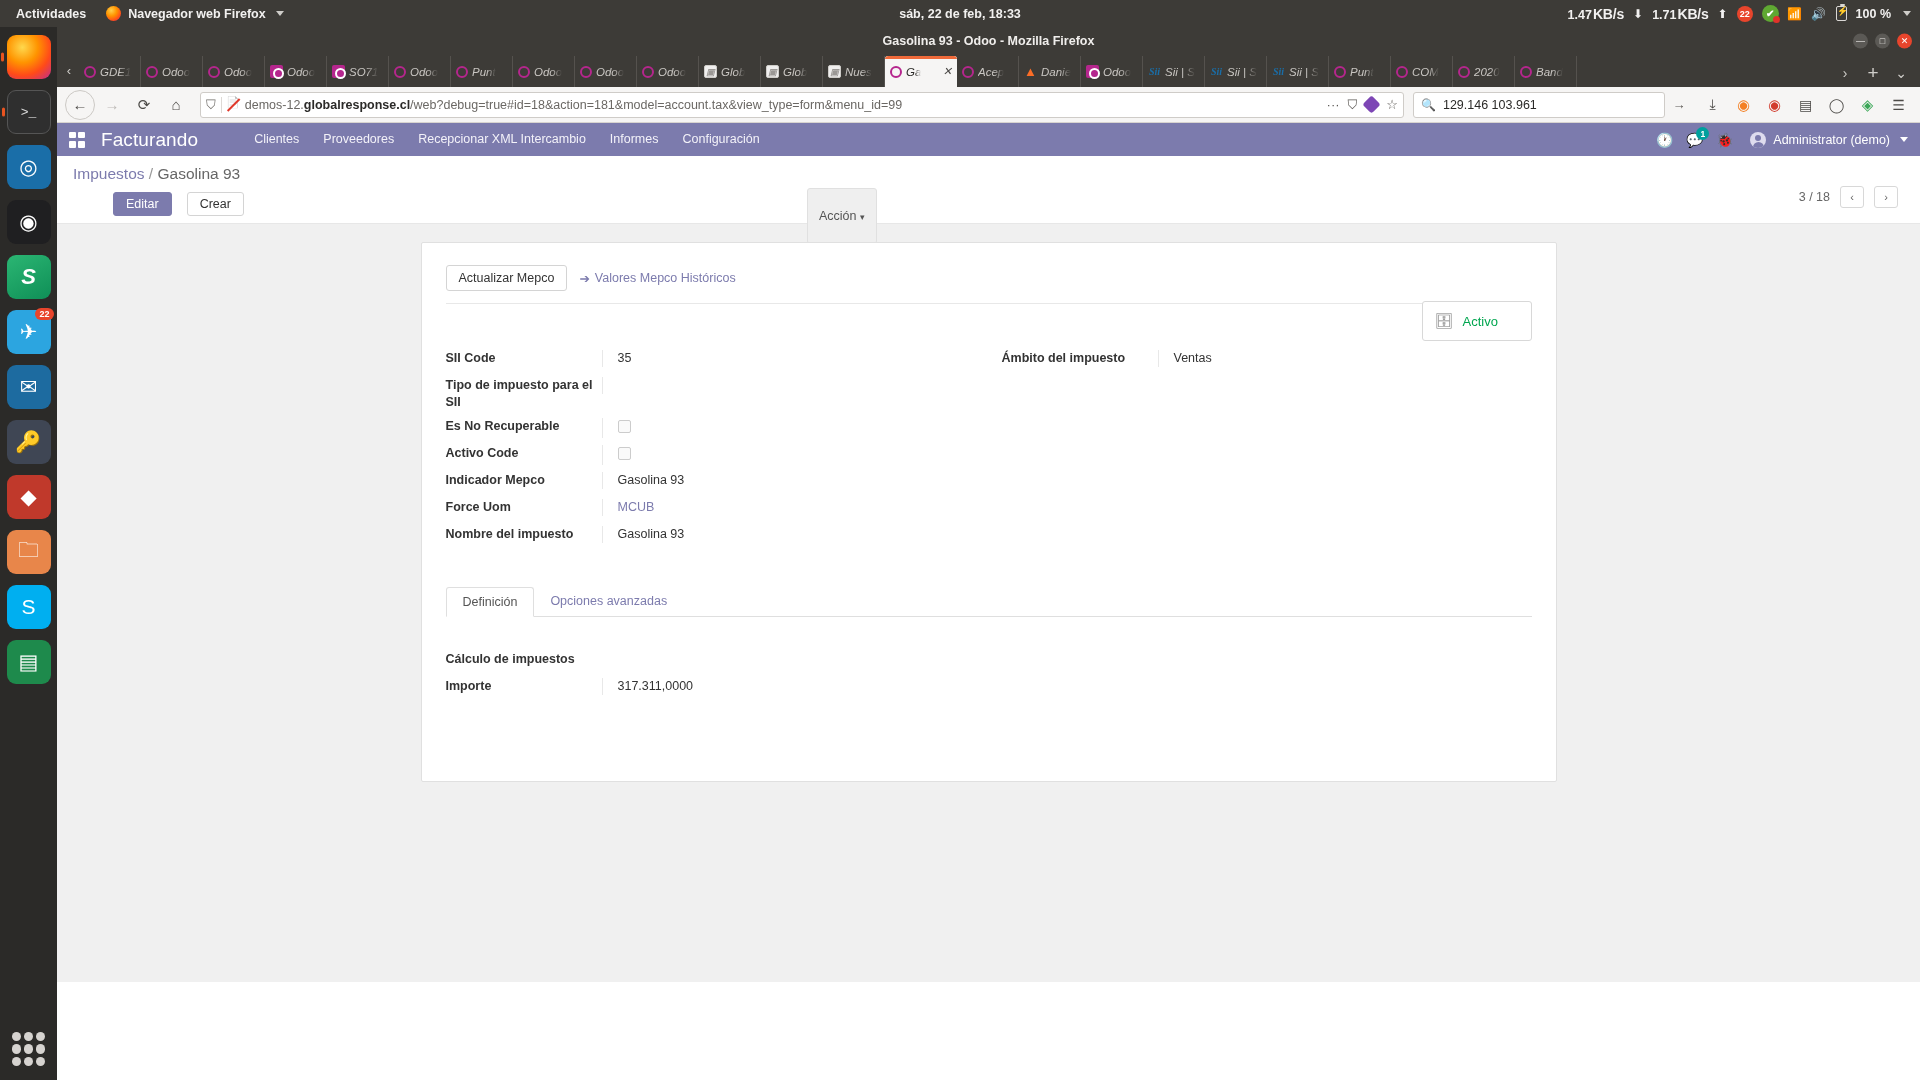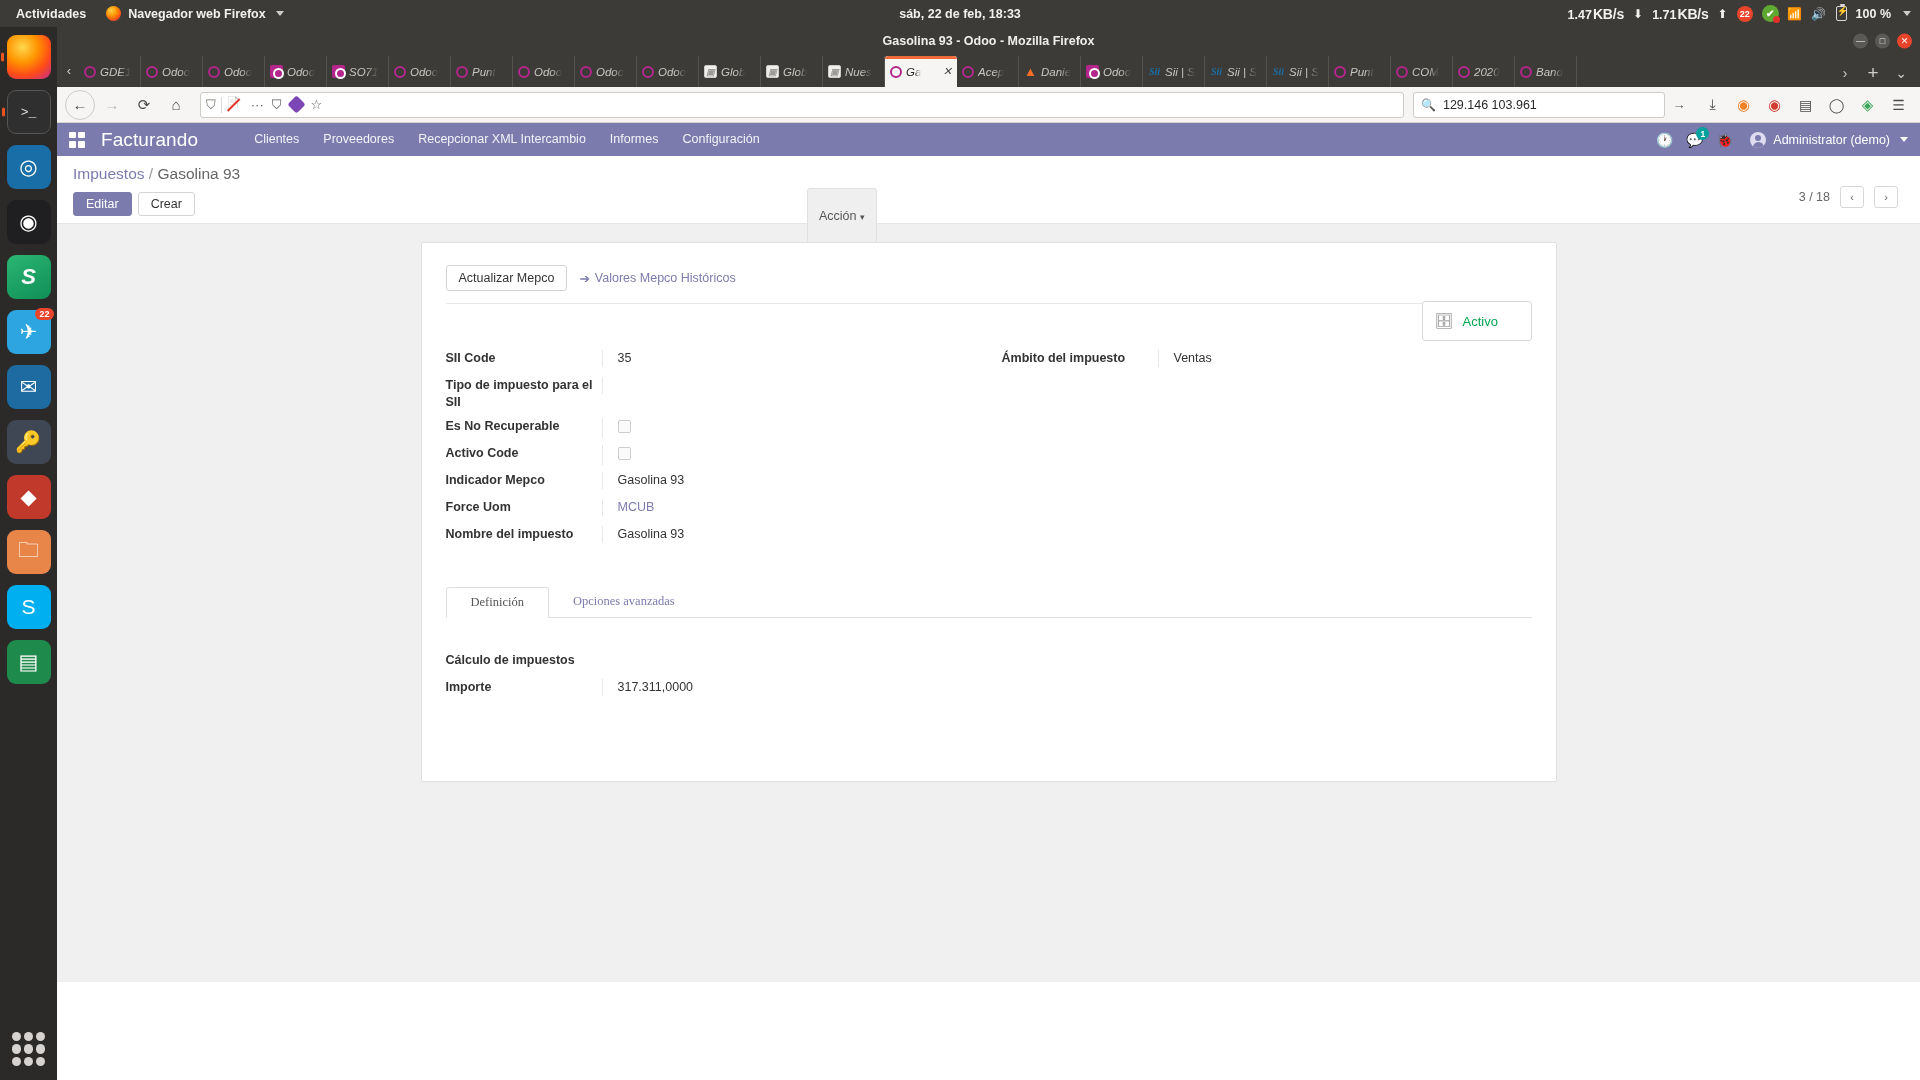--- a/index.html
+++ b/index.html
@@ -157,21 +157,21 @@
   .o-user{ display:flex; align-items:center; gap:7px; font-size:12.5px; color:#fff; padding-left:10px; }
   .o-avatar{ width:16px;height:16px;border-radius:50%; background:#dedcee; position:relative; overflow:hidden;}
   .o-avatar::before{content:"";position:absolute;top:3px;left:5px;width:6px;height:6px;border-radius:50%;background:#7c7bad;}
   .o-avatar::after{content:"";position:absolute;bottom:0px;left:2.5px;width:11px;height:6px;border-radius:6px 6px 0 0;background:#7c7bad;}
 
   
   .o-cp{ background:#fff; border-bottom:1px solid #e7e7e7; padding:9px 16px 7px 16px; position:relative; }
   .o-breadcrumb{ font-size:15.5px; color:#7c7bad; margin-bottom:9px; }
   .o-breadcrumb .sep{ color:#999; }
   .o-breadcrumb .cur{ color:#666; }
-  .o-btns{ display:flex; gap:6px; }
+  .o-btns{ display:flex; gap:15px;margin-left:40px; }
   .o-btn{ font-size:12.5px; padding:4px 12px; border-radius:3px; border:1px solid #7c7bad;
      background:#7c7bad; color:#fff; }
   .o-btn.sec{ background:#fff; color:#333; border-color:#d4d4d4; }
   .o-action{ position:absolute; left:750px; top:32px; font-size:12.5px; padding:20px 11px;
      background:#efefef; border:1px solid #e0e0e0; border-radius:3px; color:#555;}
   .o-pager{ position:absolute; right:22px; top:30px; display:flex; align-items:center; gap:10px; font-size:12.5px; color:#666;}
   .pg-btn{ width:24px;height:22px;border:1px solid #d8d8d8; background:#fff; border-radius:3px;
      display:flex;align-items:center;justify-content:center; color:#666; font-size:11px;}
 
   
@@ -187,21 +187,21 @@
   .statbox .sb-lb{ color:#00a64f; font-size:13px; }
 
   .fgrid{ display:grid; grid-template-columns:556px 556px; margin-top:46px; }
   .frow{ display:flex; align-items:flex-start; min-height:20px; margin-bottom:7px; }
   .flabel{ width:156px; font-size:12.5px; font-weight:700; color:#333; line-height:17px; flex:none;}
   .fval{ font-size:12.5px; color:#333; line-height:17px; padding-left:15px; border-left:1px solid #e8e8e8; min-height:17px; flex:1;}
   .fval.link{ color:#7c7bad; }
   .fcheck{ width:13px;height:13px;border:1px solid #ccc; background:#fafafa; border-radius:2px; display:inline-block; margin-top:2px;}
 
   .o-tabs{ display:flex; border-bottom:1px solid #dfdfdf; margin-top:34px; }
-  .o-tab{ font-size:12.5px; padding:7px 24px; color:#7c7bad;font-family:Liberation Serif, serif; }
+  .o-tab{ font-size:12.5px; padding:7px 16px; color:#7c7bad; }
   .o-tab.active{ color:#555; background:#fff; border:1px solid #dfdfdf; border-bottom:1px solid #fff;
      border-radius:3px 3px 0 0; margin-bottom:-1px; }
   .tabpane{ padding-top:34px; }
 </style>
 </head>
 <body>
 
 <div class="gnome-topbar">
   <div class="gt-left">
     <div class="gt-activities">Actividades</div>
@@ -381,20 +381,21 @@
   <div class="ff-navbar">
     <div class="nav-btn circled">←</div>
     <div class="nav-btn disabled">→</div>
     <div class="nav-btn">⟳</div>
     <div class="nav-btn">⌂</div>
 
     <div class="urlbar">
       <span class="url-shield">⛉</span>
       <span class="url-sep"></span>
       <span class="url-crossed"></span>
+      <span class="url-text"><span>demos-12.</span><b>globalresponse.cl</b><span>/web?debug=true#id=18&amp;action=181&amp;model=account.tax&amp;view_type=form&amp;menu_id=99</span></span>
       <span class="url-actions">
         <span class="ua">···</span>
         <span class="ua pocket">⛉</span>
         <span class="ua container"></span>
         <span class="ua">☆</span>
       </span>
     </div>
 
     <div class="searchbar">
       <span style="color:#5b5854;font-size:12px;">🔍</span>

